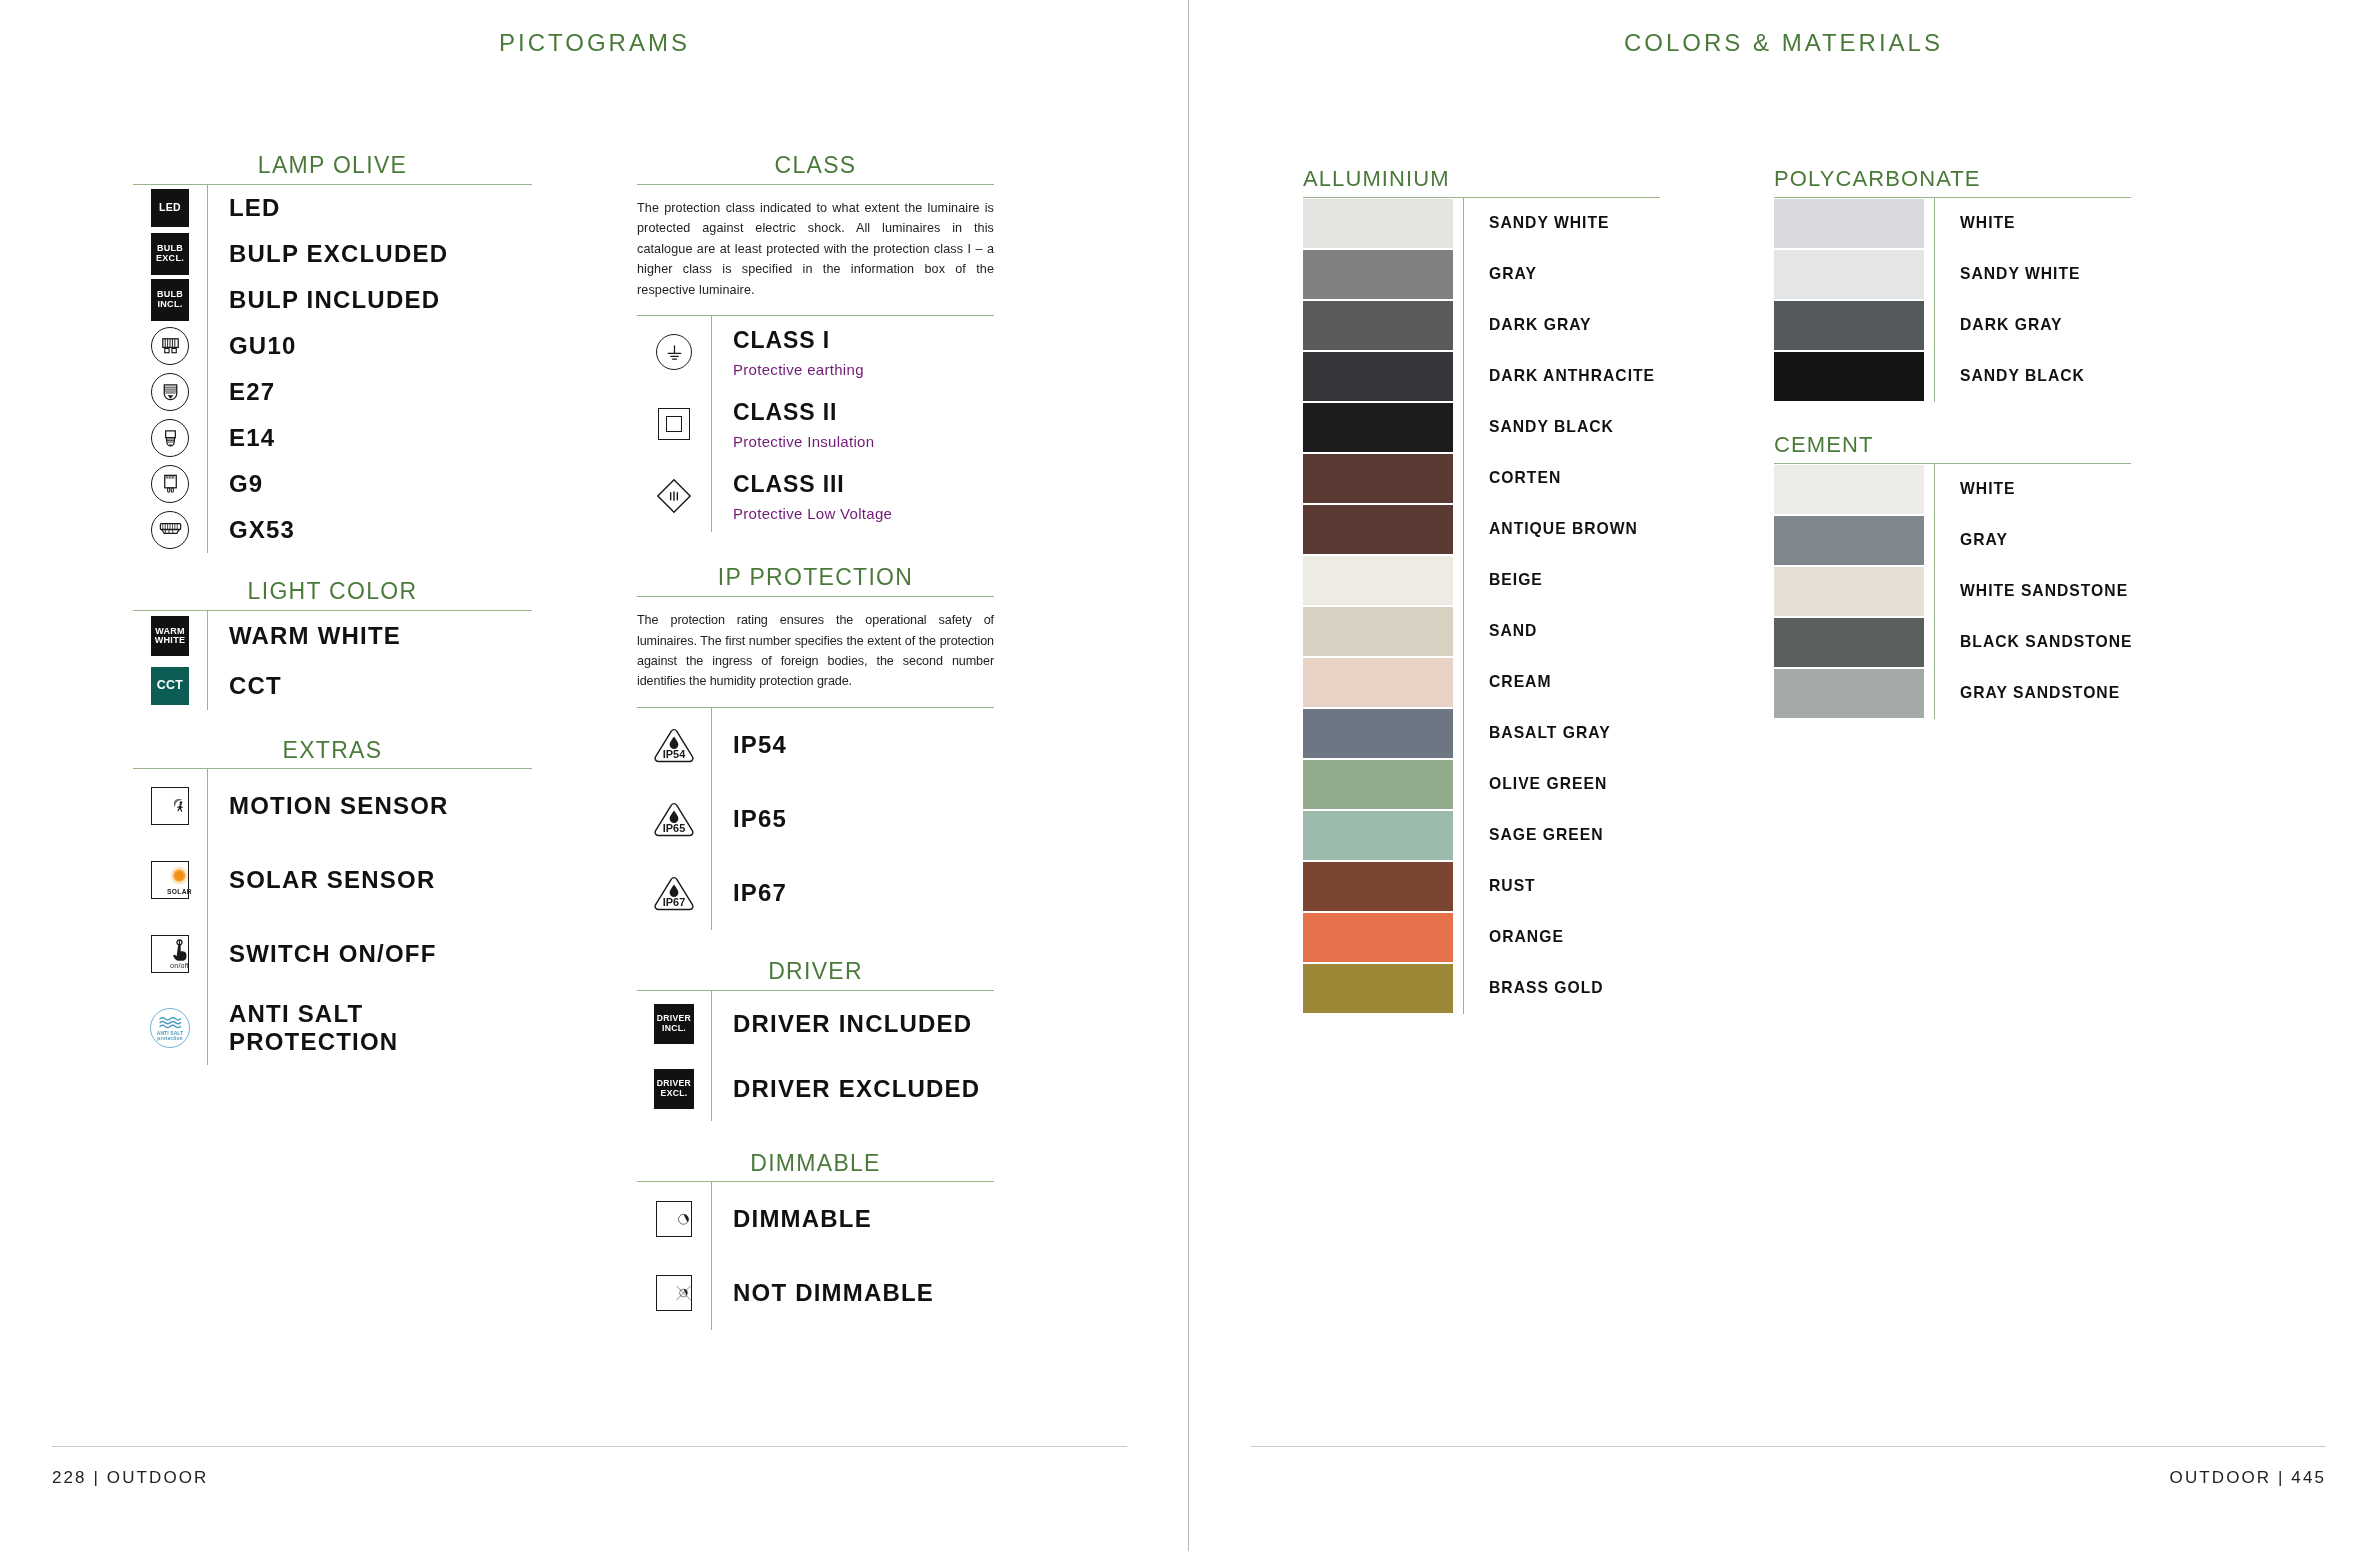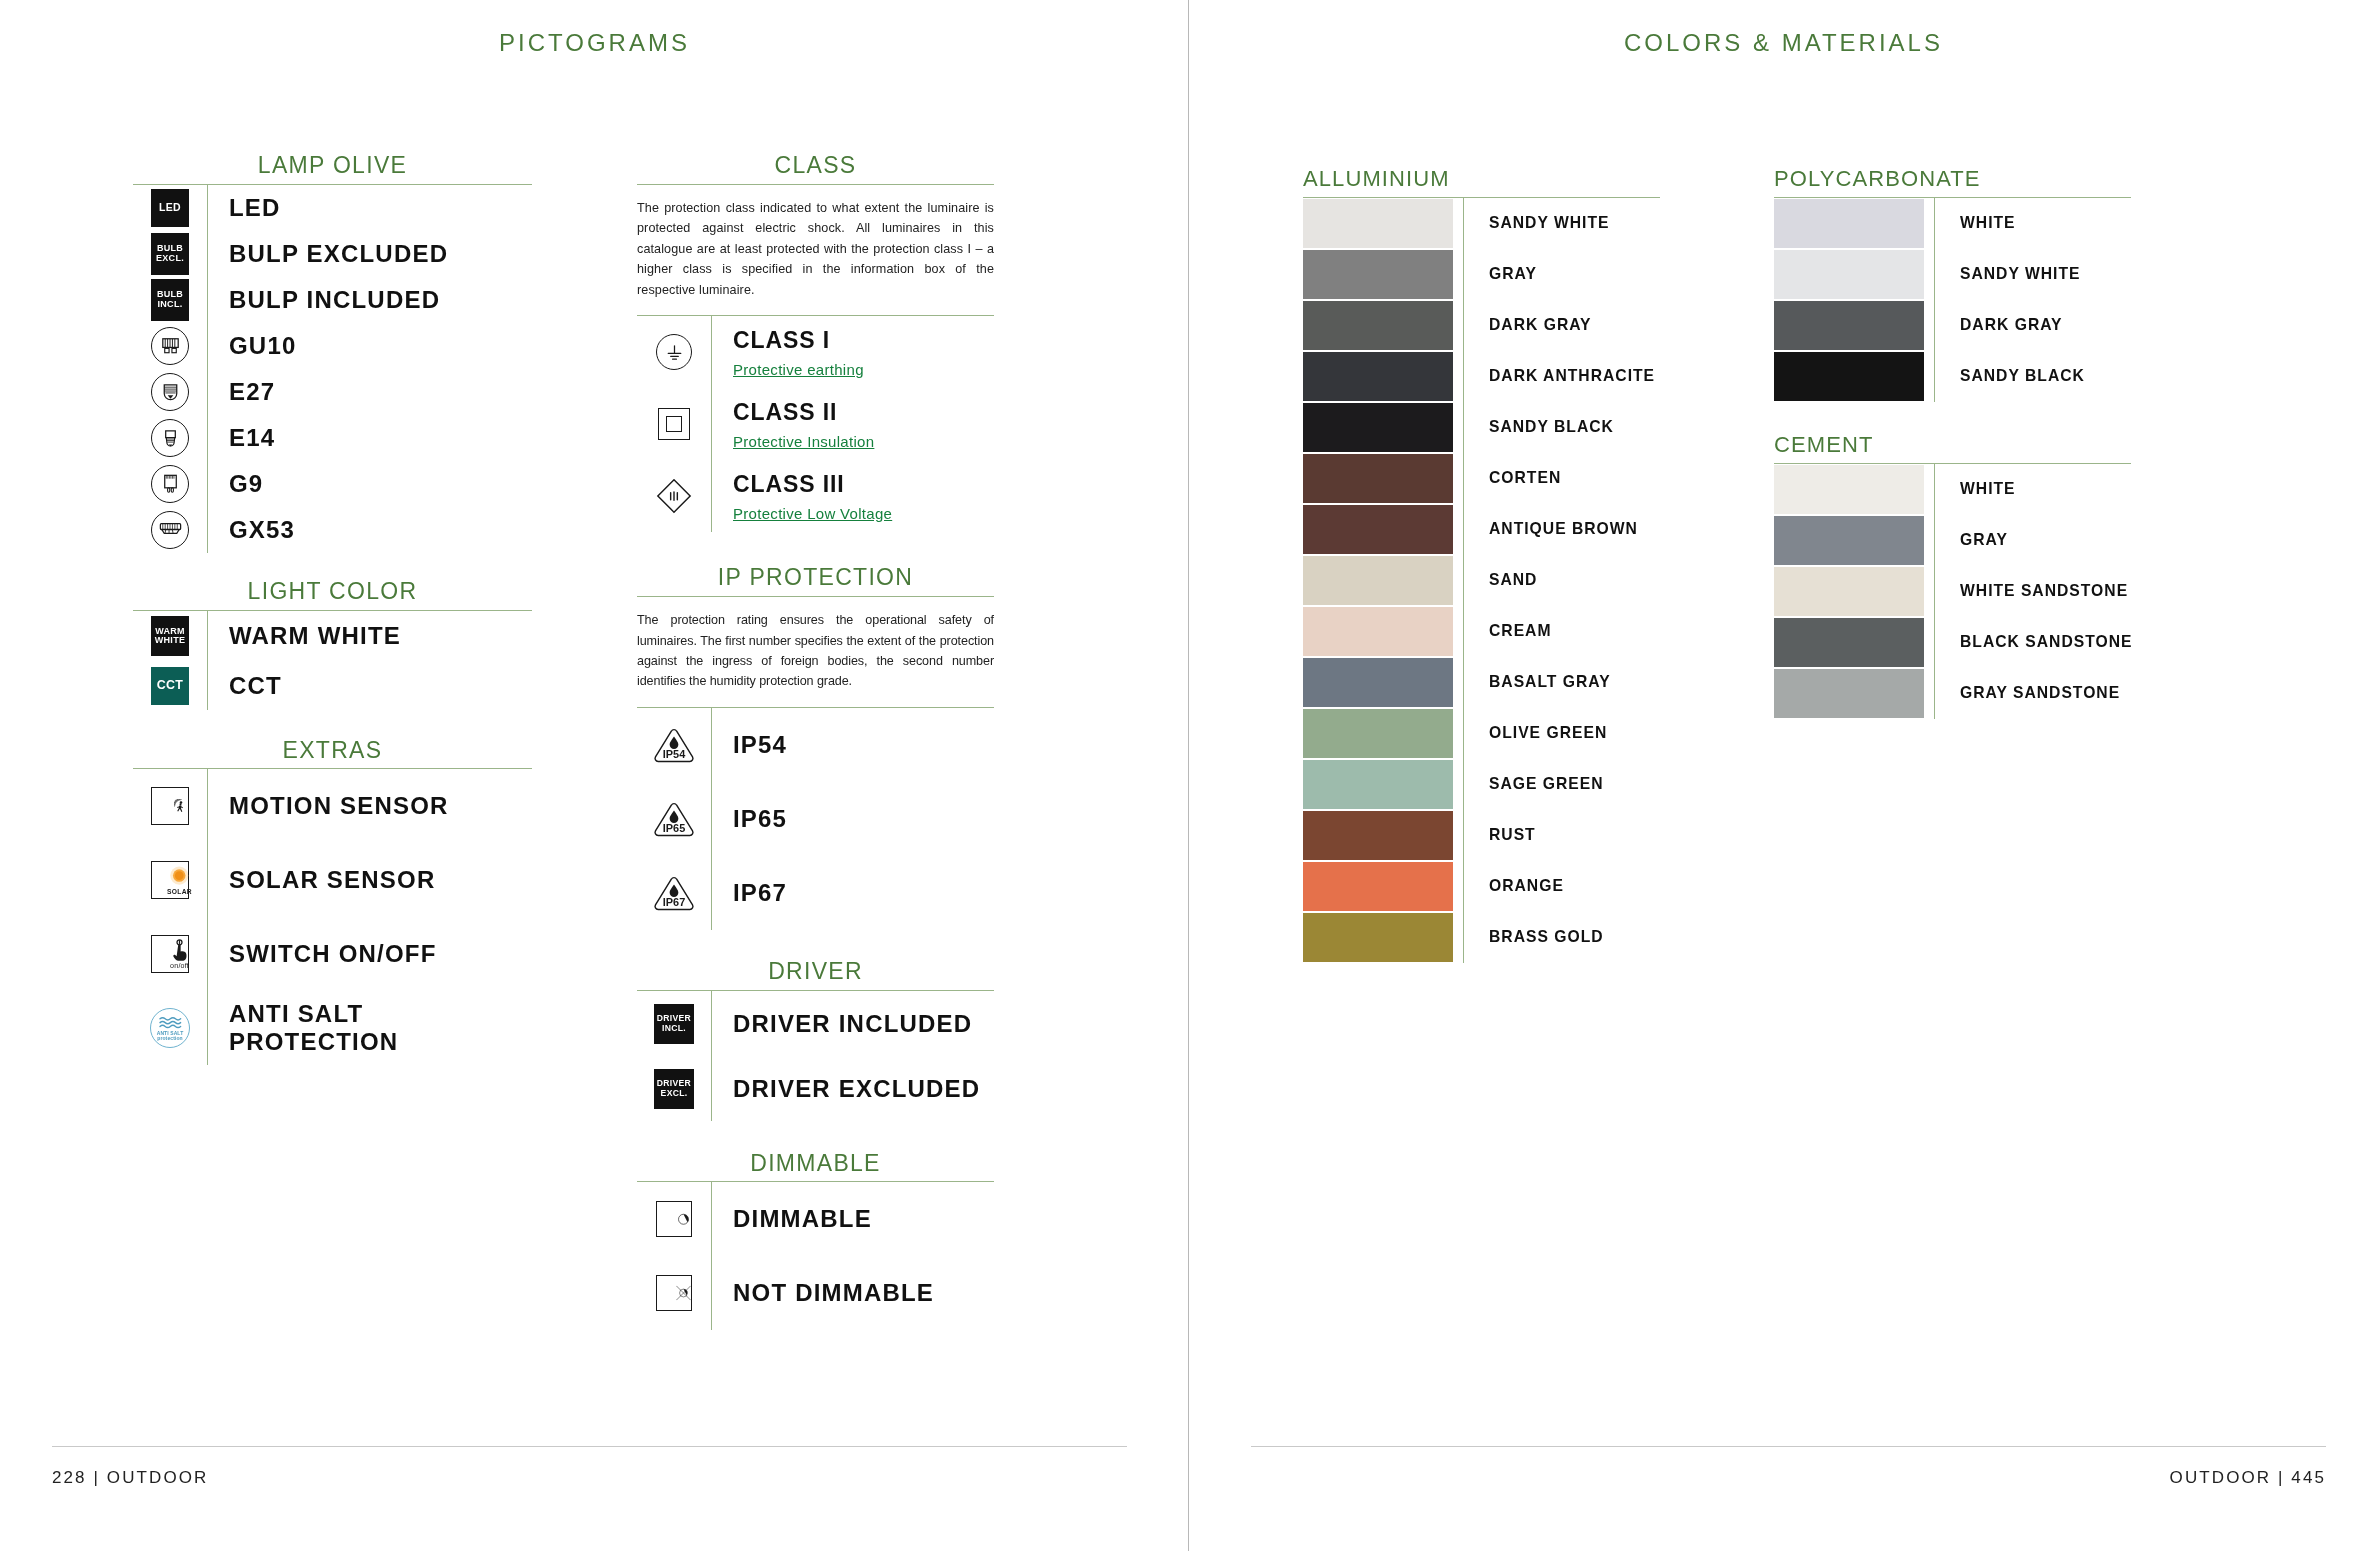--- a/index.html
+++ b/index.html
@@ -37,21 +37,21 @@
   .rows { }
   .row { display: flex; align-items: center; position: relative; }
   .row .ic-cell {
     width: 74px; min-height: 74px; display: flex; align-items: center; justify-content: center;
     flex: 0 0 74px;
   }
   .row .divider { width: 1px; align-self: stretch; background: #9bb58a; flex: 0 0 1px; }
   .row .lbl { padding-left: 21px; font-size: 24px; font-weight: 700; letter-spacing: 1.2px; color: #111; }
   .row .lbl2 { padding-left: 21px; }
   .row .lbl2 .t1 { font-size: 23px; font-weight: 700; letter-spacing: 0.9px; color:#111; display:block; }
-  .row .lbl2 .t2 { font-size: 15px; font-weight: 400; letter-spacing: 0.3px; color:#15803d; display:block; margin-top: 7px; text-decoration: underline; }
+  .row .lbl2 .t2 { font-size: 15px; font-weight: 400; letter-spacing: 0.3px; color:#701a75; display:block; margin-top: 7px; }
 
   
   .badge {
     width: 38px; height: 38px; background: #111; color: #fff; display: flex;
     flex-direction: column; align-items: center; justify-content: center;
     font-size: 10.5px; font-weight: 700; line-height: 1.05; letter-spacing: 0.3px; text-align: center;
   }
   .badge.tall { height: 42px; }
   .badge.teal { background: #0c5e55; }
   .badge.sm { font-size: 9px; }
@@ -620,20 +620,27 @@
             </div>
             <div class="swrow" style="height:51px">
               <div class="sw-cell">
                   <div class="swatch" style="background: rgb(92, 58, 52);"></div>
                 </div>
               <div class="sw-div"></div>
               <div class="sw-lbl">ANTIQUE BROWN</div>
             </div>
             <div class="swrow" style="height:51px">
               <div class="sw-cell">
+                  <div class="swatch" style="background: rgb(238, 234, 228);"></div>
+                </div>
+              <div class="sw-div"></div>
+              <div class="sw-lbl">BEIGE</div>
+            </div>
+            <div class="swrow" style="height:51px">
+              <div class="sw-cell">
                   <div class="swatch" style="background: rgb(217, 210, 194);"></div>
                 </div>
               <div class="sw-div"></div>
               <div class="sw-lbl">SAND</div>
             </div>
             <div class="swrow" style="height:51px">
               <div class="sw-cell">
                   <div class="swatch" style="background: rgb(232, 210, 197);"></div>
                 </div>
               <div class="sw-div"></div>

